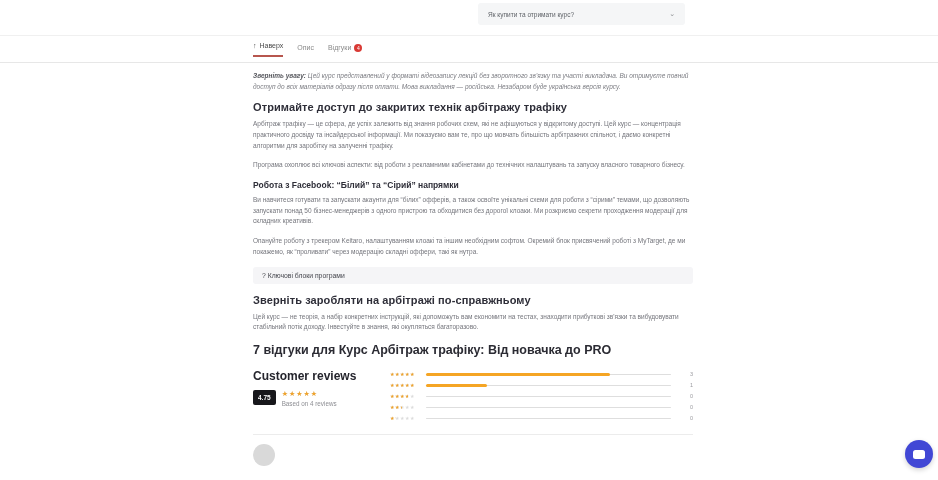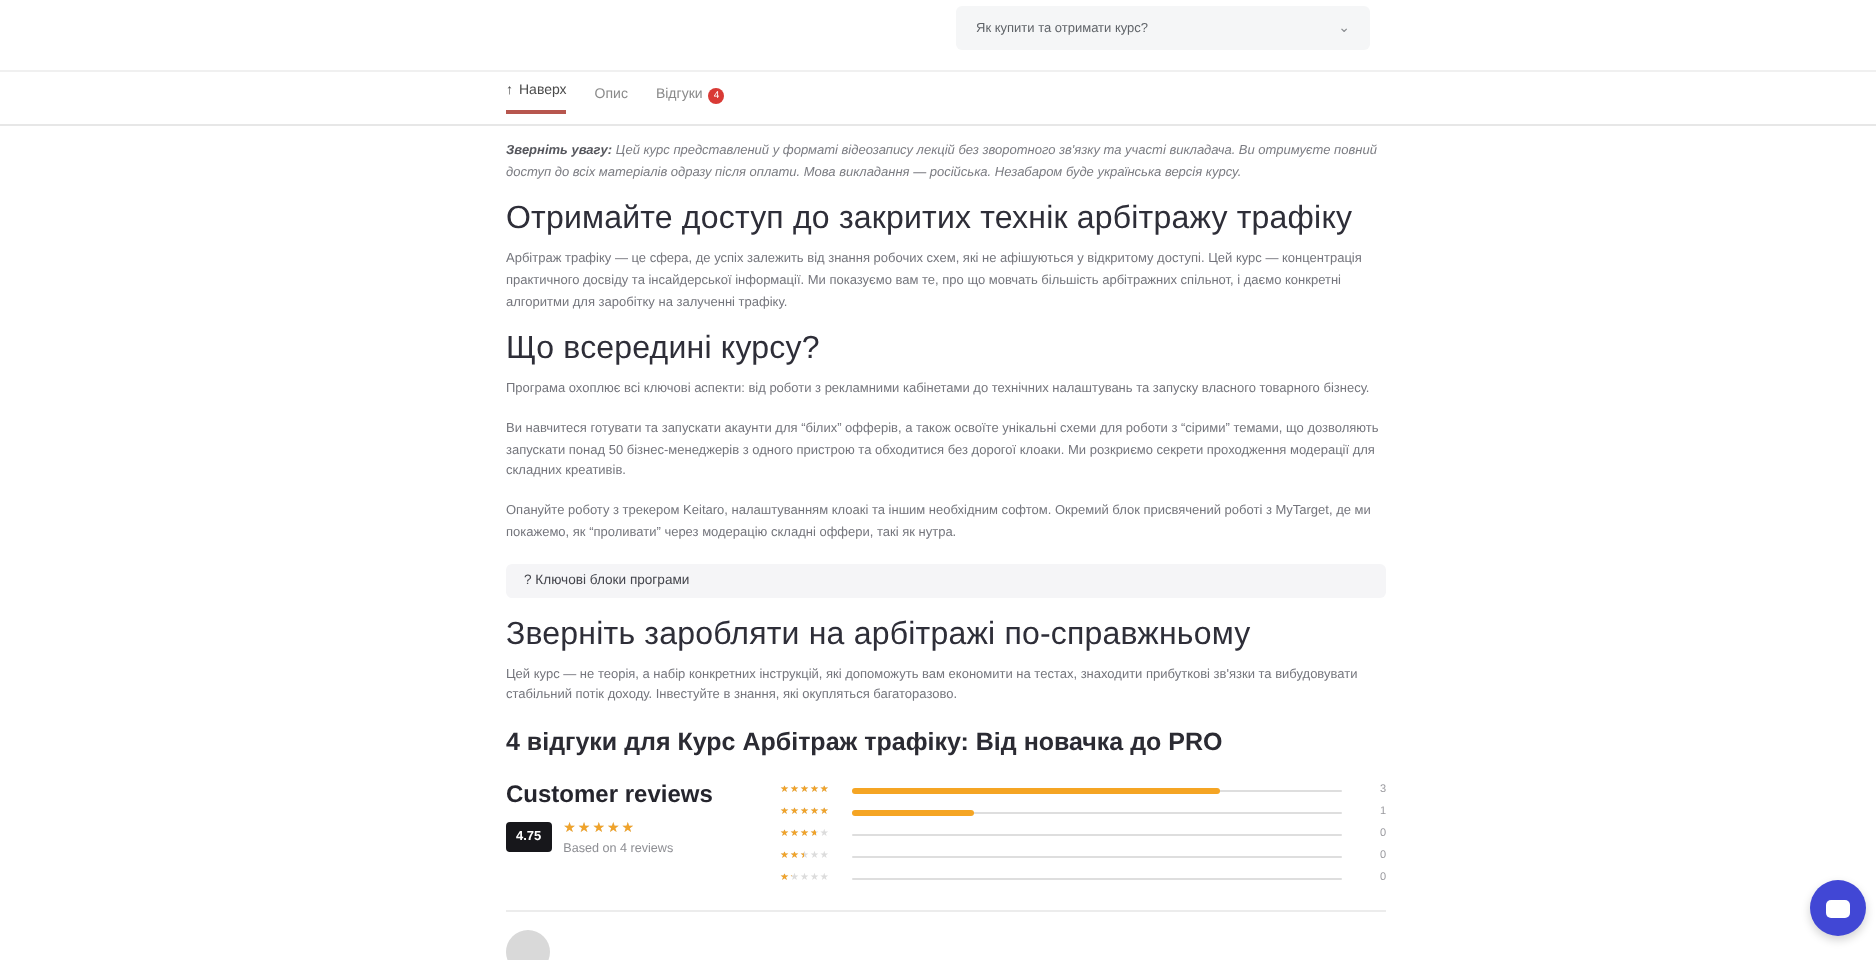--- a/index.html
+++ b/index.html
@@ -19,21 +19,21 @@
   .tab.active { color:#4a4a4a; position:relative; padding-bottom:4px; }
   .tab.active::after { content:""; position:absolute; left:0; right:0; bottom:-4px; height:2px; background:#b7564e; }
   .tab .badge { min-width:8px; height:8px; border-radius:50%; background:#d93a35; color:#fff; font-size:5px; display:inline-flex; align-items:center; justify-content:center; padding:0 1px; }
   .tabs-divider { position:absolute; left:0; top:62px; width:938px; height:1px; background:#e7e7e7; }
 
   
   .content { position:absolute; left:253px; top:70px; width:440px; color:#72737a; }
   .notice { font-size:6.5px; line-height:1.7; font-style:italic; color:#7b7c82; margin-bottom:9px; }
   .notice b { color:#55565c; }
   p.body { font-size:6.5px; line-height:1.65; margin-bottom:9px; color:#74757c; }
-  h2.h-lg { font-size:16px; color:#2e2e38; letter-spacing:.1px; margin:4px 0 6px; font-weight:normal; }
+  h2.h-lg { font-size:11px; color:#2e2e38; letter-spacing:.1px; margin:4px 0 6px; font-weight:bold; }
   h3.h-md { font-size:8.5px; color:#2e2e38; margin:6px 0 5px; font-weight:bold; }
   .accordion { background:#f5f5f7; border-radius:3px; padding:5px 9px; font-size:6.8px; color:#45464d; margin:4px 0 10px; cursor:pointer; }
 
   
   .reviews-title { font-size:12.5px; color:#2b2b33; font-weight:bold; margin:10px 0 12px; }
   .summary { display:flex; align-items:flex-start;justify-content:flex-end; }
   .summary-left { width:137px; }
   .summary-left .cr-title { font-size:12px; font-weight:bold; color:#25252d; margin-bottom:7px; }
   .avg-row { display:flex; align-items:flex-start; gap:6px; }
   .avg-box { background:#17171b; color:#fff; font-size:6.5px; font-weight:bold; border-radius:2px; padding:4px 5px; }
@@ -86,35 +86,35 @@
   </div>
   <div class="tabs-divider"></div>
 
   <div class="content">
 
     <p class="notice"><b>Зверніть увагу:</b><span> Цей курс представлений у форматі відеозапису лекцій без зворотного зв'язку та участі викладача. Ви отримуєте повний доступ до всіх матеріалів одразу після оплати. Мова викладання — російська. Незабаром буде українська версія курсу.</span></p>
 
     <h2 class="h-lg">Отримайте доступ до закритих технік арбітражу трафіку</h2>
     <p class="body">Арбітраж трафіку — це сфера, де успіх залежить від знання робочих схем, які не афішуються у відкритому доступі. Цей курс — концентрація практичного досвіду та інсайдерської інформації. Ми показуємо вам те, про що мовчать більшість арбітражних спільнот, і даємо конкретні алгоритми для заробітку на залученні трафіку.</p>
 
-    <h2 class="h-lg">Що всередині курсу?</h2>
     <p class="body">Програма охоплює всі ключові аспекти: від роботи з рекламними кабінетами до технічних налаштувань та запуску власного товарного бізнесу.</p>
 
+    <h3 class="h-md">Робота з Facebook: “Білий” та “Сірий” напрямки</h3>
     <p class="body">Ви навчитеся готувати та запускати акаунти для “білих” офферів, а також освоїте унікальні схеми для роботи з “сірими” темами, що дозволяють запускати понад 50 бізнес-менеджерів з одного пристрою та обходитися без дорогої клоаки. Ми розкриємо секрети проходження модерації для складних креативів.</p>
 
     <p class="body">Опануйте роботу з трекером Keitaro, налаштуванням клоакі та іншим необхідним софтом. Окремий блок присвячений роботі з MyTarget, де ми покажемо, як “проливати” через модерацію складні оффери, такі як нутра.</p>
 
     <div class="accordion">
       <span>? Ключові блоки програми</span>
     </div>
 
     <h2 class="h-lg">Зверніть заробляти на арбітражі по-справжньому</h2>
     <p class="body">Цей курс — не теорія, а набір конкретних інструкцій, які допоможуть вам економити на тестах, знаходити прибуткові зв'язки та вибудовувати стабільний потік доходу. Інвестуйте в знання, які окупляться багаторазово.</p>
 
-    <div class="reviews-title">4 відгуки для Курс Арбітраж трафіку: Від новачка до PRO</div>
+    <div class="reviews-title">7 відгуки для Курс Арбітраж трафіку: Від новачка до PRO</div>
 
     <div class="summary">
       <div class="summary-left">
         <div class="cr-title">Customer reviews</div>
         <div class="avg-row">
           <span class="avg-box">4.75</span>
           <span class="avg-stars-wrap">
             <span class="stars"><span>★★★★★</span><span class="fill" style="width: 95%;"><span>★★★★★</span></span></span>
             <span class="based-on">Based on 4 reviews</span>
           </span>

